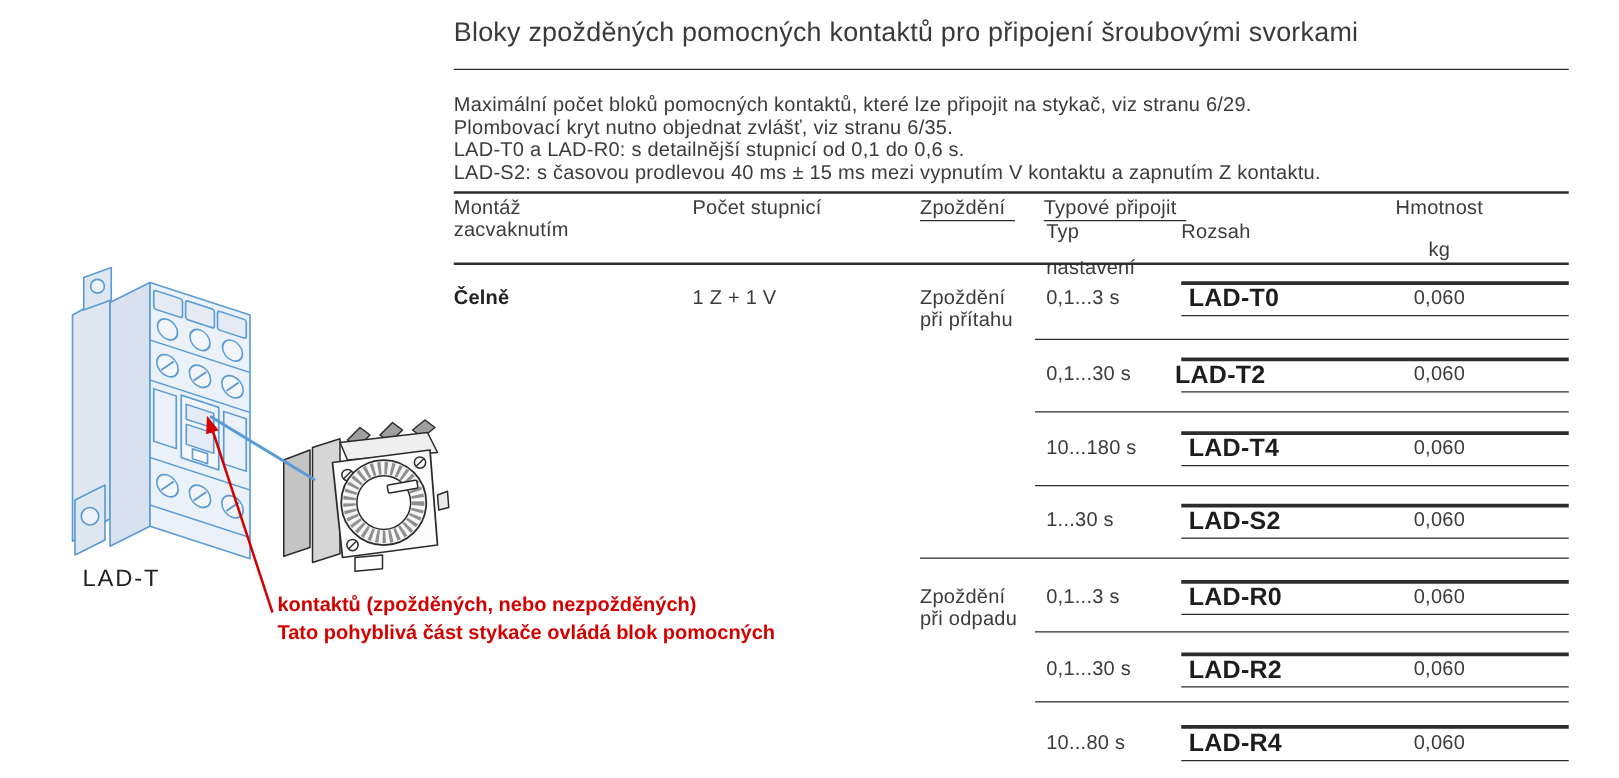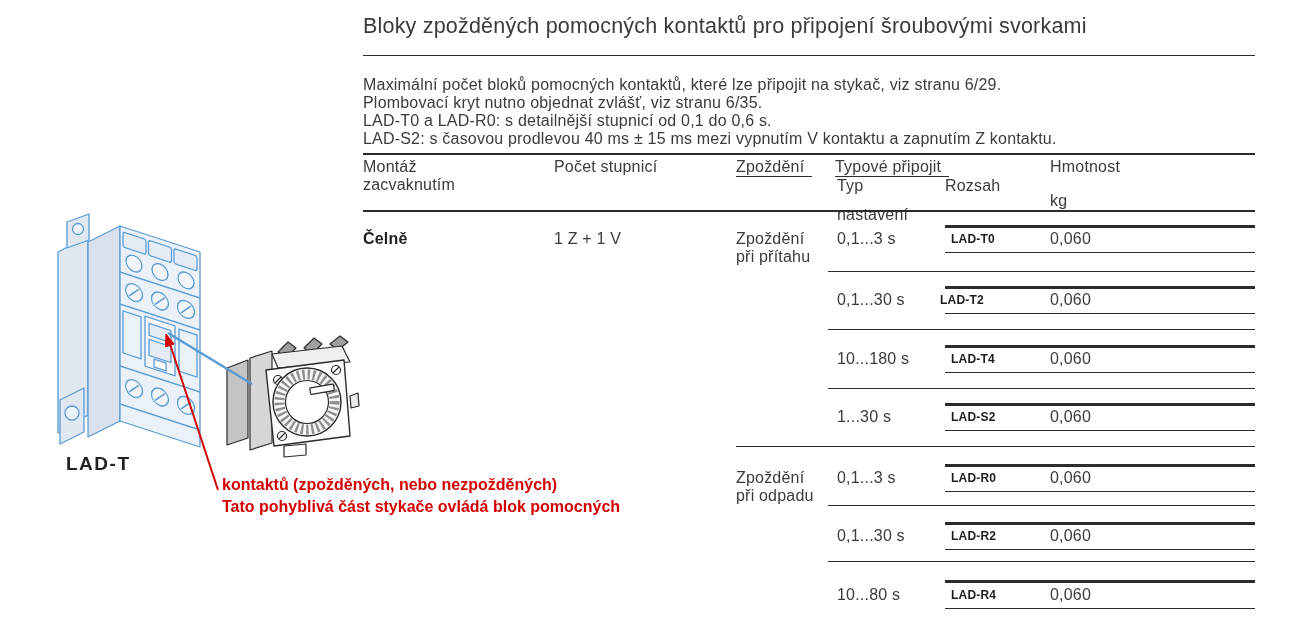--- a/index.html
+++ b/index.html
@@ -2,27 +2,27 @@
 <html><head>
 <meta charset="utf-8">
 <style>
   html,body{margin:0;padding:0;background:#ffffff;}
   #page{
     position:relative;width:1295px;height:622px;background:#ffffff;overflow:hidden;
     font-family:"Liberation Sans","DejaVu Sans",sans-serif;color:#3b3b3b;
   }
   .t{position:absolute;white-space:nowrap;font-size:16px;line-height:18px;color:#3b3b3b;letter-spacing:.2px;}
   .bold{font-weight:bold;color:#222;}
-  .ra{text-align:left;}
+  .ra{text-align:center;}
   .hl{position:absolute;background:#2c2c2c;}
   .title{position:absolute;left:363px;top:11px;font-size:21.5px;line-height:30px;color:#3a3a3a;white-space:nowrap;letter-spacing:.2px;}
   .underlined{border-bottom:1.5px solid #2c2c2c;padding-bottom:1px;padding-right:8px;}
-  .ref{font-weight:bold;font-size:12px;color:#1d1d1d;}
+  .ref{font-weight:bold;font-size:20px;color:#1d1d1d;}
   .red-note{position:absolute;left:222px;top:474px;font-size:16px;line-height:22px;font-weight:bold;color:#d40000;white-space:nowrap;}
-  .prod-label{position:absolute;left:66px;top:453px;font-size:19px;font-weight:bold;letter-spacing:1.5px;color:#222;}
+  .prod-label{position:absolute;left:66px;top:453px;font-size:19px;font-weight:normal;letter-spacing:1.5px;color:#222;}
   svg{position:absolute;overflow:visible;}
 </style>
 </head>
 <body>
 
 <div id="page">
 
   <svg style="left:48px;top:210px" width="195" height="272" viewBox="0 0 195 272">
     <g stroke="#5b9bd5" stroke-width="1.3" stroke-linejoin="round" fill="#e4ebf4">
       <path d="M10,42 L40,26 L40,205 L10,223 Z" fill="#dfe7f1"></path>

